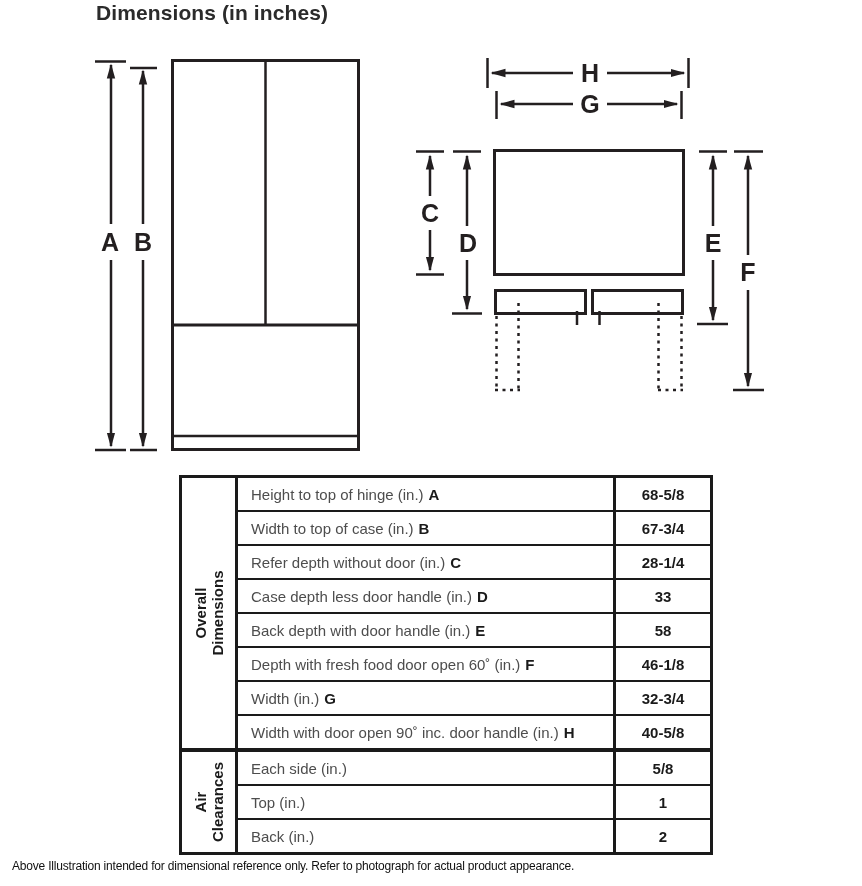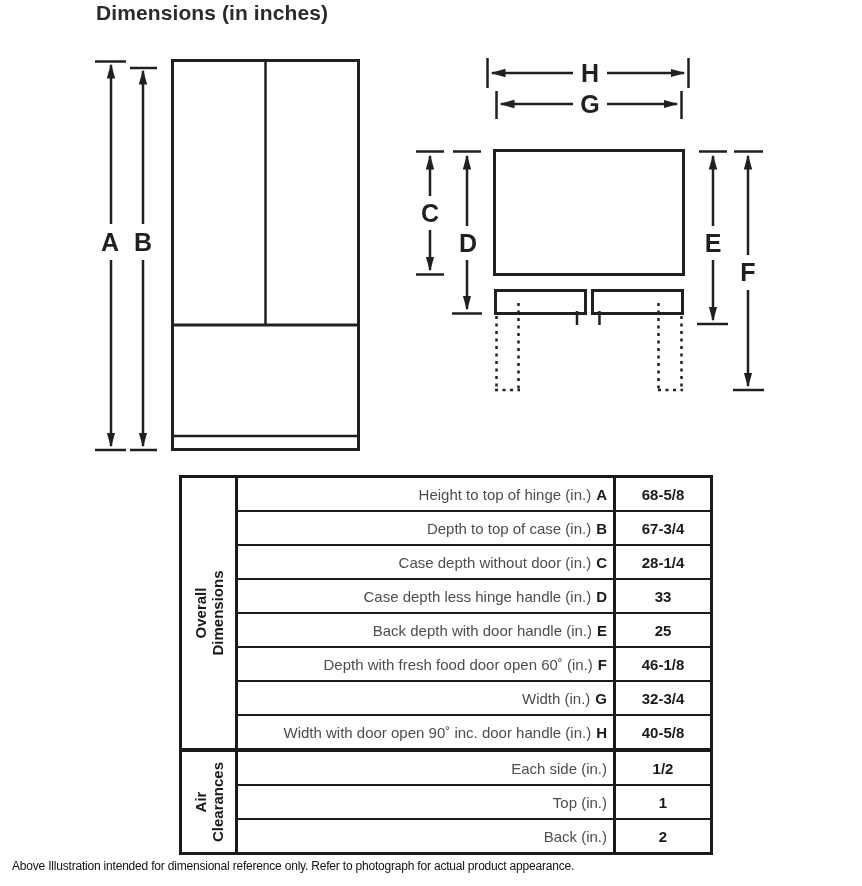--- a/index.html
+++ b/index.html
@@ -18,21 +18,21 @@
   .spec-table{
     position:absolute;left:179px;top:475px;border-collapse:collapse;table-layout:fixed;
     width:501px;
   }
   .spec-table td{
     border:2px solid #1a1a1a;height:30px;vertical-align:middle;
     font-size:15px;overflow:hidden;
   }
   .spec-table{border:3px solid #1a1a1a;}
   td.group-cell{width:51px;position:relative;border-right-width:3px;}
-  td.desc-cell{width:356px;padding:0 6px 0 13px;color:#4d4d4d;border-right-width:3px;text-align:right;}
+  td.desc-cell{width:356px;padding:0 6px 0 13px;color:#4d4d4d;border-right-width:3px;}
   td.value-cell{width:92px;text-align:center;font-weight:bold;color:#1a1a1a;border-radius:8px;}
   tr.section-start td{border-top-width:4px;}
   .letter{font-weight:bold;color:#1a1a1a;margin-left:5px;}
   .vlabel{
     position:absolute;top:50%;left:50%;
     transform:translate(-50%,-50%) rotate(-90deg);
     font-weight:bold;font-size:15px;color:#1a1a1a;text-align:center;line-height:1.15;
   }
   .vlabel.w1{width:112px;}
   .vlabel.w2{width:92px;}
@@ -153,53 +153,53 @@
   <table class="spec-table">
     <tbody>
         <tr>
       <td class="group-cell" rowspan="8">
         <div class="vlabel w1">Overall Dimensions</div>
       </td>
       <td class="desc-cell"><span>Height to top of hinge (in.)</span><span class="letter">A</span></td>
       <td class="value-cell">68-5/8</td>
     </tr>
     <tr>
-      <td class="desc-cell"><span>Depth to top of case (in.)</span><span class="letter">B</span></td>
+      <td class="desc-cell"><span>Width to top of case (in.)</span><span class="letter">B</span></td>
       <td class="value-cell">67-3/4</td>
     </tr>
     <tr>
-      <td class="desc-cell"><span>Case depth without door (in.)</span><span class="letter">C</span></td>
+      <td class="desc-cell"><span>Refer depth without door (in.)</span><span class="letter">C</span></td>
       <td class="value-cell">28-1/4</td>
     </tr>
     <tr>
-      <td class="desc-cell"><span>Case depth less hinge handle (in.)</span><span class="letter">D</span></td>
+      <td class="desc-cell"><span>Case depth less door handle (in.)</span><span class="letter">D</span></td>
       <td class="value-cell">33</td>
     </tr>
     <tr>
       <td class="desc-cell"><span>Back depth with door handle (in.)</span><span class="letter">E</span></td>
-      <td class="value-cell">25</td>
+      <td class="value-cell">58</td>
     </tr>
     <tr>
       <td class="desc-cell"><span>Depth with fresh food door open 60˚ (in.)</span><span class="letter">F</span></td>
       <td class="value-cell">46-1/8</td>
     </tr>
     <tr>
       <td class="desc-cell"><span>Width (in.)</span><span class="letter">G</span></td>
       <td class="value-cell">32-3/4</td>
     </tr>
     <tr>
       <td class="desc-cell"><span>Width with door open 90˚ inc. door handle (in.)</span><span class="letter">H</span></td>
       <td class="value-cell">40-5/8</td>
     </tr>
     <tr class="section-start">
       <td class="group-cell" rowspan="3">
         <div class="vlabel w2">Air Clearances</div>
       </td>
       <td class="desc-cell"><span>Each side (in.)</span></td>
-      <td class="value-cell">1/2</td>
+      <td class="value-cell">5/8</td>
     </tr>
     <tr>
       <td class="desc-cell"><span>Top (in.)</span></td>
       <td class="value-cell">1</td>
     </tr>
     <tr>
       <td class="desc-cell"><span>Back (in.)</span></td>
       <td class="value-cell">2</td>
     </tr>
   </tbody>

